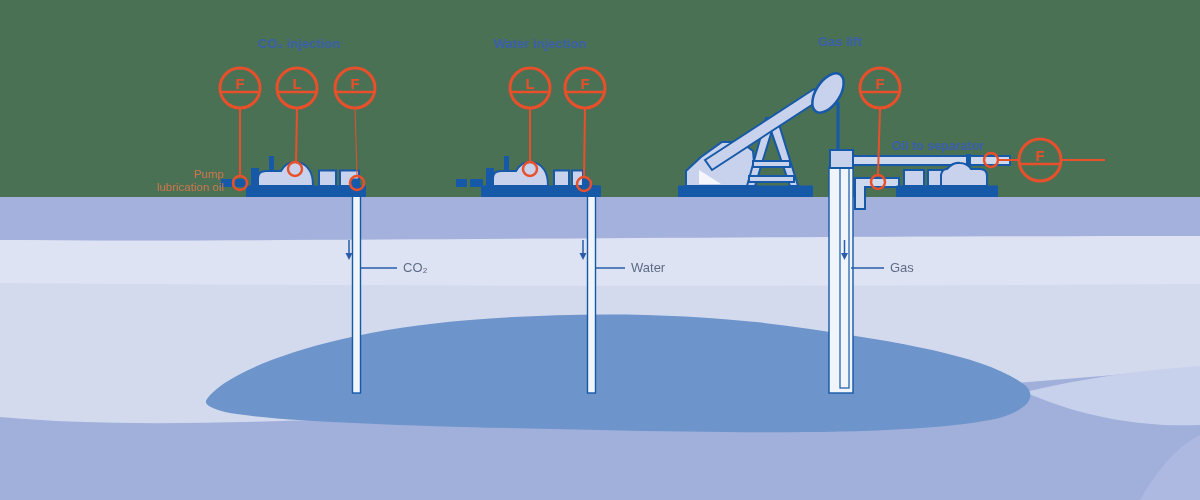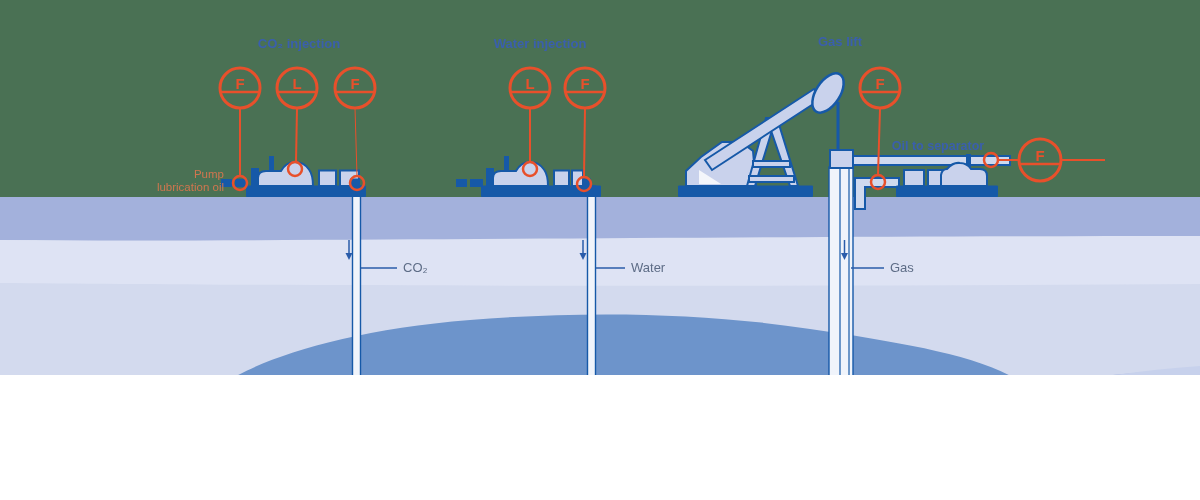--- a/index.html
+++ b/index.html
@@ -1,16 +1,16 @@
 <!DOCTYPE html>
 <html><head>
 <meta charset="utf-8">
 <style>
   html,body{margin:0;padding:0;background:#fff;}
-  .stage{width:1200px;height:375px;position:relative;overflow:hidden;}
+  .stage{width:1200px;height:500px;position:relative;overflow:hidden;}
   svg{display:block;}
   .dk{fill:#1659a8;}
   .lt{fill:#c9d2ec;stroke:#1659a8;stroke-width:2;}
   .lt25{fill:#c9d2ec;stroke:#1659a8;stroke-width:2.5;}
   .pipe{fill:#cfd9ee;stroke:#1659a8;stroke-width:2;}
   .well{fill:#f0f4fb;stroke:#1659a8;stroke-width:1.4;}
   .tube{fill:#f0f4fb;stroke:#1659a8;stroke-width:1.2;}
   .notch{fill:#f4f6fb;}
   .orgc{fill:none;stroke:#e8502b;stroke-width:3;}
   .orgr{fill:none;stroke:#e8502b;stroke-width:2.5;}

